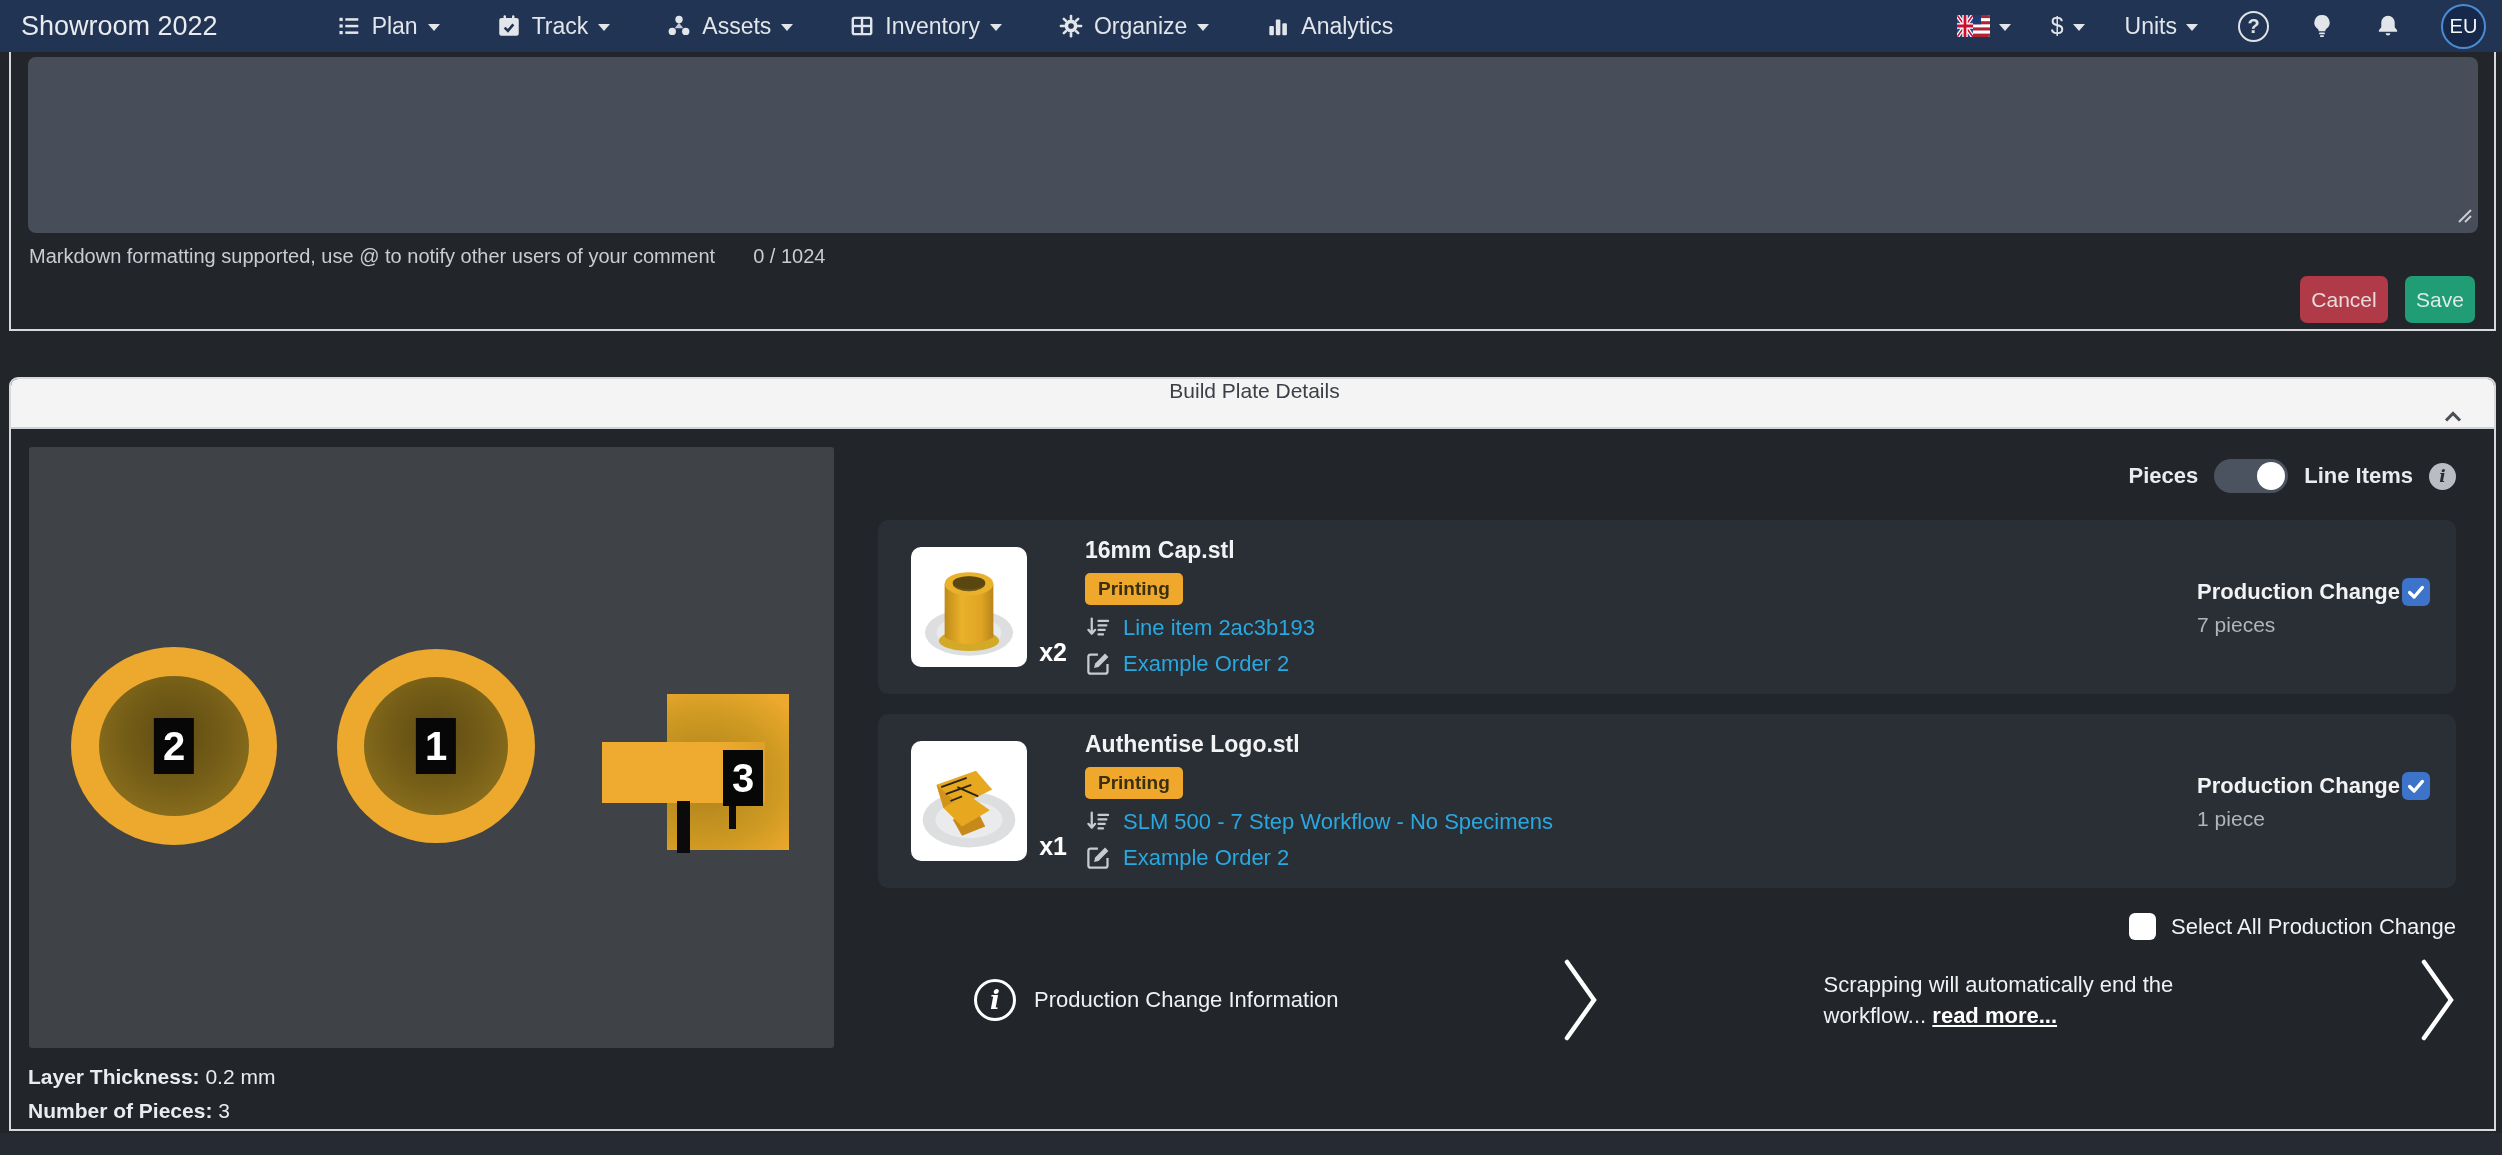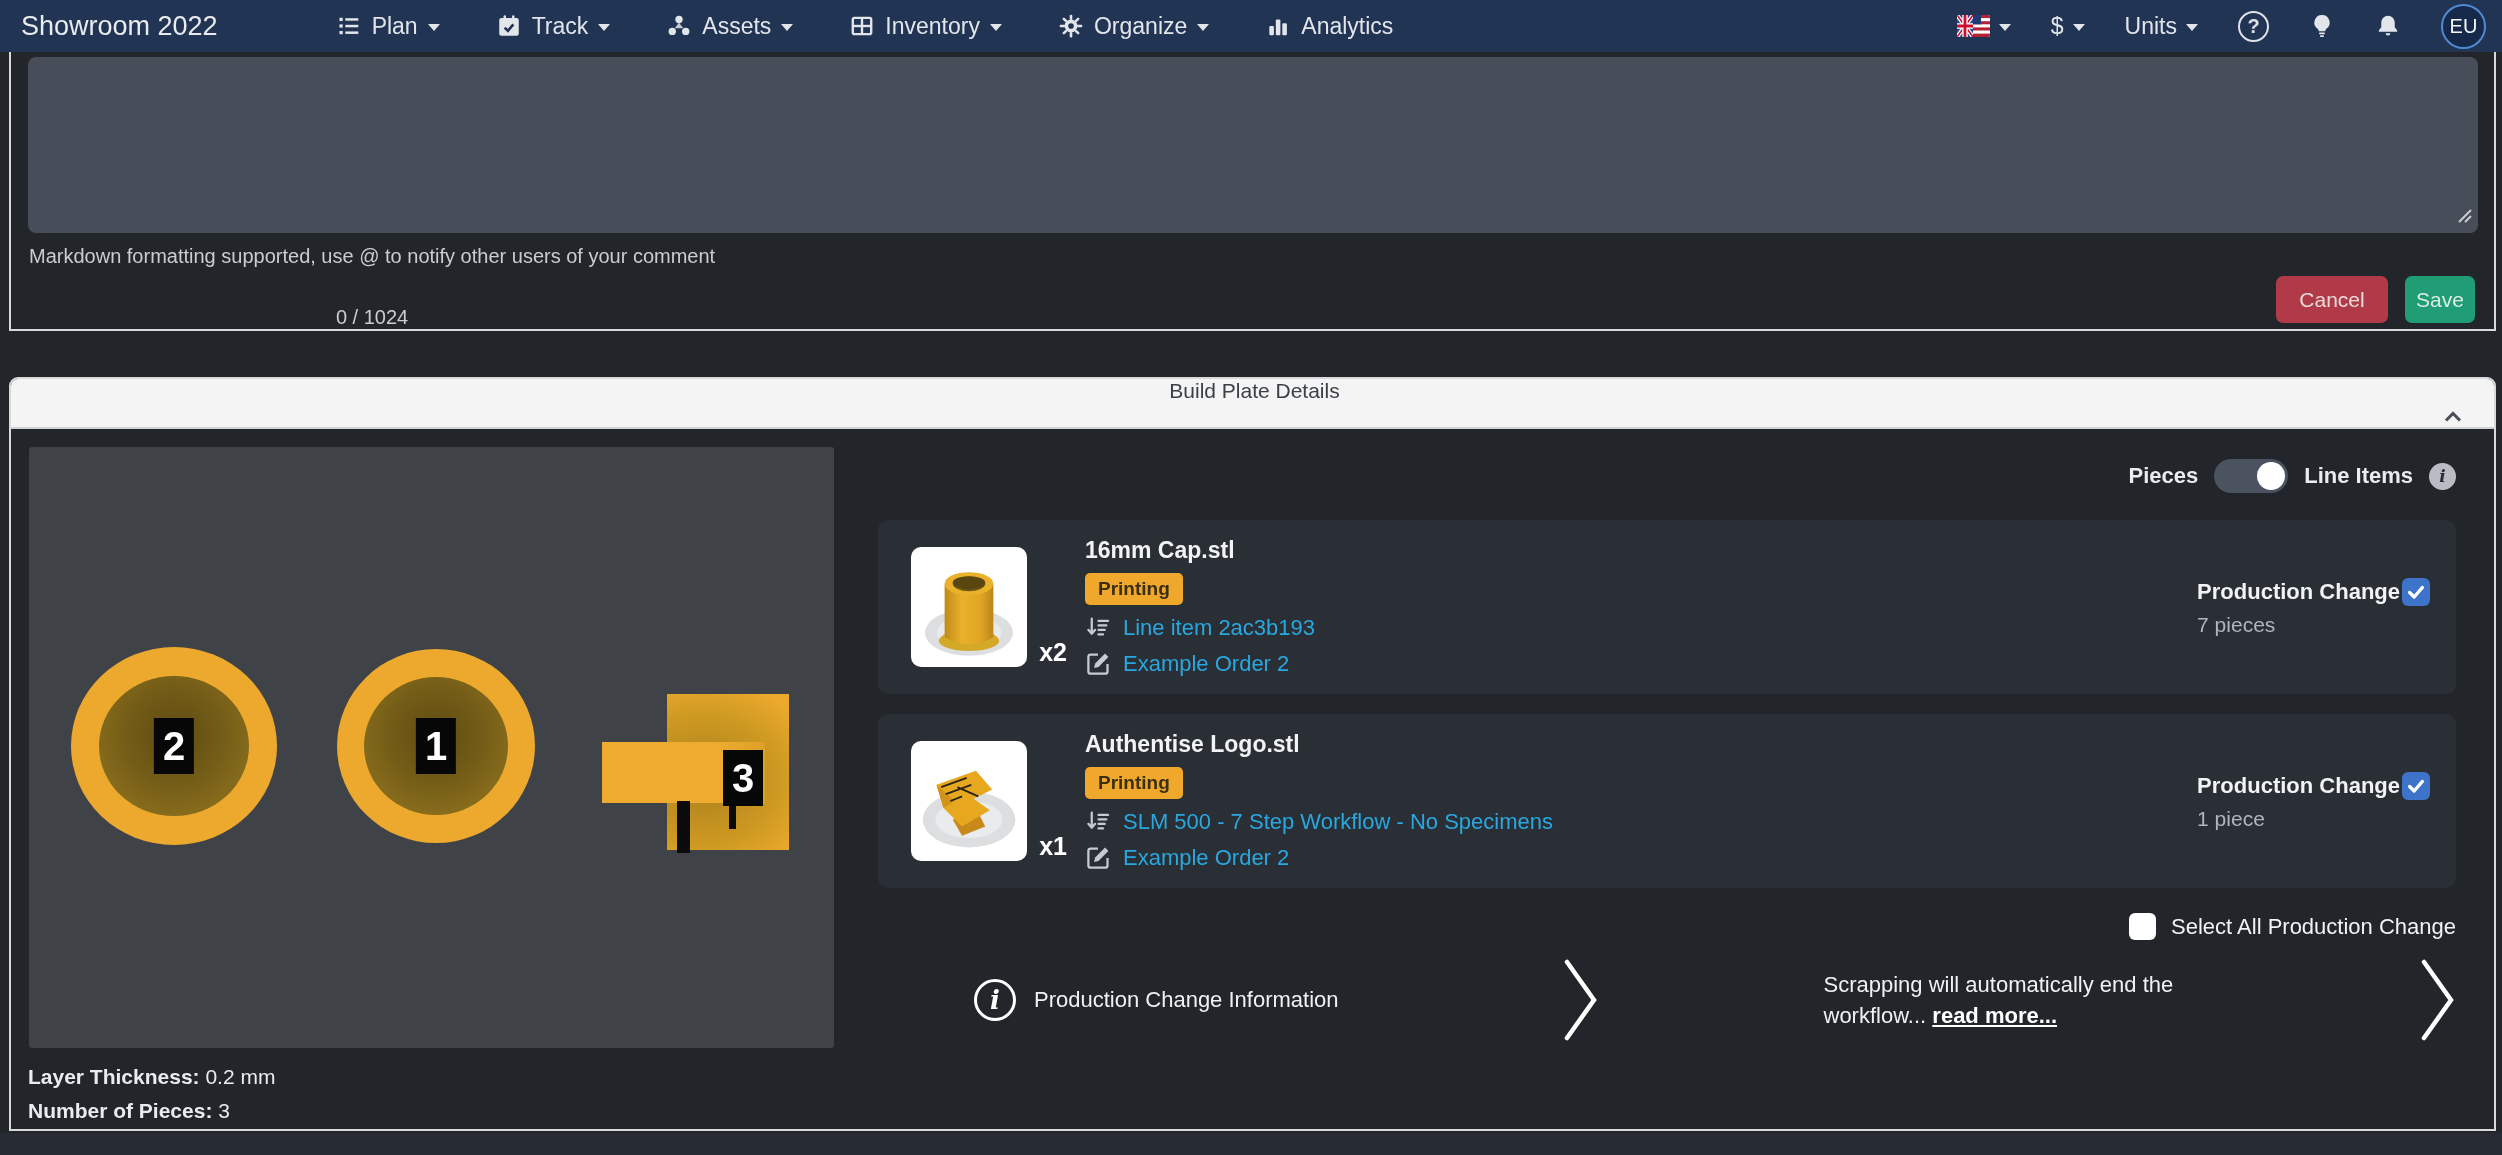--- a/index.html
+++ b/index.html
@@ -28,24 +28,24 @@
   
   .comment-card { position:absolute; left:9px; top:52px; width:2487px; height:279px;
                   border-left:2px solid #d7d9db; border-right:2px solid #d7d9db; border-bottom:2px solid #d7d9db;
                   background:#22252a; }
   .textarea-wrap { position:absolute; left:17px; top:5px; width:2450px; height:176px; }
   .comment-input { width:100%; height:100%; background:#474e59; border:none; border-radius:8px;
                    resize:none; outline:none; color:#e8eaec; font-size:22px; padding:12px 16px;
                    font-family:"Liberation Sans", sans-serif; }
   .resize-handle { position:absolute; right:5px; bottom:5px; pointer-events:none; }
   .comment-helper { position:absolute; left:18px; top:193px; display:flex; align-items:center; gap:38px;
-                    font-size:20px; color:#c9ccd1;flex-direction:column; }
+                    font-size:20px; color:#c9ccd1; }
   .comment-actions { position:absolute; right:19px; top:224px; display:flex; gap:17px; }
   .btn { border:none; border-radius:7px; font-size:21px; font-family:"Liberation Sans", sans-serif; cursor:pointer; }
-  .btn-cancel { width:112px; height:47px; background:#b03a47; color:#e9dadc; }
+  .btn-cancel { width:88px; height:47px; background:#b03a47; color:#e9dadc; }
   .btn-save { width:70px; height:47px; background:#209d74; color:#dcebe5; }
 
   
   .bp-card { position:absolute; left:9px; top:377px; width:2487px; height:754px;
              border:2px solid #d7d9db; border-radius:9px 9px 0 0; background:#22252a; }
   .bp-header { height:50px; background:#f4f4f5; border-bottom:2px solid #cfd2d5; border-radius:7px 7px 0 0;
                display:flex; align-items:center; padding:0 27px 0 31px; cursor:pointer;flex-direction:column; }
   .bp-title { font-size:21px; color:#3b4046; }
   .bp-collapse { margin-left:auto; display:flex; }
   .bp-body { position:relative; height:698px; }

